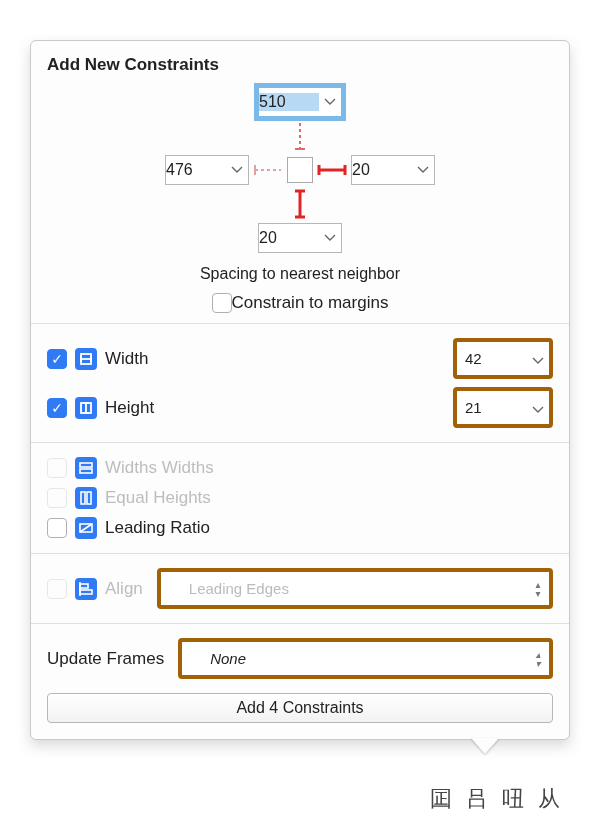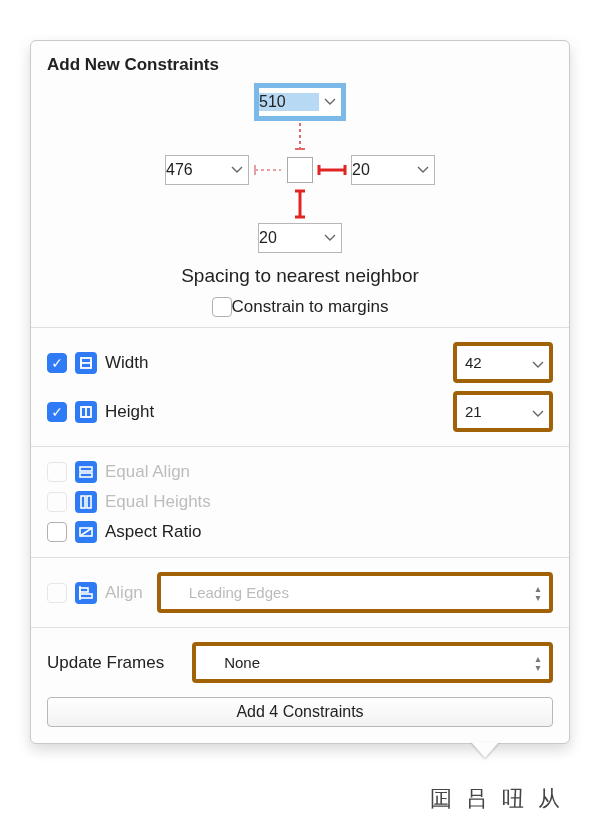--- a/index.html
+++ b/index.html
@@ -60,21 +60,21 @@
   .str { display:flex; align-items:center; justify-content:center; }
   .str.v { flex-direction:column; height:26px; width:16px; }
   .str.h { width:26px; height:16px; }
   .neighbor-row {
     display:flex; align-items:center; justify-content:center;
     gap:6px;
   }
   .caption {
     text-align:left;
     margin-top:6px;
-    font-size:19px;
+    font-size:16px;
     color:#222;
   }
   .margins-row {
     display:flex; justify-content:center; align-items:center;
     margin:8px 0 6px 0;
     font-size:16px;
   }
   hr.sep {
     border:none; border-top:1px solid #e0e0e0;
     margin:10px -16px;
@@ -283,21 +283,21 @@
   <hr class="sep">
 
   <div class="row">
     <div class="chk disabled"></div>
     <div class="ic">
       <svg width="16" height="16">
           <rect x="2" y="3" width="12" height="4" fill="none" stroke="#fff" stroke-width="1.6"></rect>
           <rect x="2" y="9" width="12" height="4" fill="none" stroke="#fff" stroke-width="1.6"></rect>
         </svg>
     </div>
-    <span class="lbl disabled">Equal Align</span>
+    <span class="lbl disabled">Widths Widths</span>
   </div>
 
   <div class="row">
     <div class="chk disabled"></div>
     <div class="ic">
       <svg width="16" height="16">
           <rect x="3" y="2" width="4" height="12" fill="none" stroke="#fff" stroke-width="1.6"></rect>
           <rect x="9" y="2" width="4" height="12" fill="none" stroke="#fff" stroke-width="1.6"></rect>
         </svg>
     </div>
@@ -305,21 +305,21 @@
   </div>
 
   <div class="row">
     <div class="chk"></div>
     <div class="ic">
       <svg width="16" height="16">
           <rect x="2" y="4" width="12" height="8" fill="none" stroke="#fff" stroke-width="1.6"></rect>
           <line x1="2" y1="12" x2="14" y2="4" stroke="#fff" stroke-width="1.6"></line>
         </svg>
     </div>
-    <span class="lbl">Aspect Ratio</span>
+    <span class="lbl">Leading Ratio</span>
   </div>
 
   <hr class="sep">
 
   <div class="row">
     <div class="chk disabled"></div>
     <div class="ic">
       <svg width="16" height="16">
           <rect x="2" y="3" width="8" height="4" fill="none" stroke="#fff" stroke-width="1.6"></rect>
           <rect x="2" y="9" width="12" height="4" fill="none" stroke="#fff" stroke-width="1.6"></rect>
@@ -330,21 +330,21 @@
     <div class="combo wide disabled" style="margin-left:6px;">
       <span class="val">Leading Edges</span>
       <span class="updouble">▴<br>▾</span>
     </div>
   </div>
 
   <hr class="sep">
 
   <div class="row">
     <span class="lbl">Update Frames</span>
-    <div class="combo wide" style="margin-left:20px;">
+    <div class="combo wide" style="margin-left:6px;font-style:italic;">
       <span class="val">None</span>
       <span class="updouble">▴<br>▾</span>
     </div>
   </div>
 
   <div class="bigbtn">
     <span>Add 4 Constraints</span>
   </div>
 
   <div class="tail"></div>

